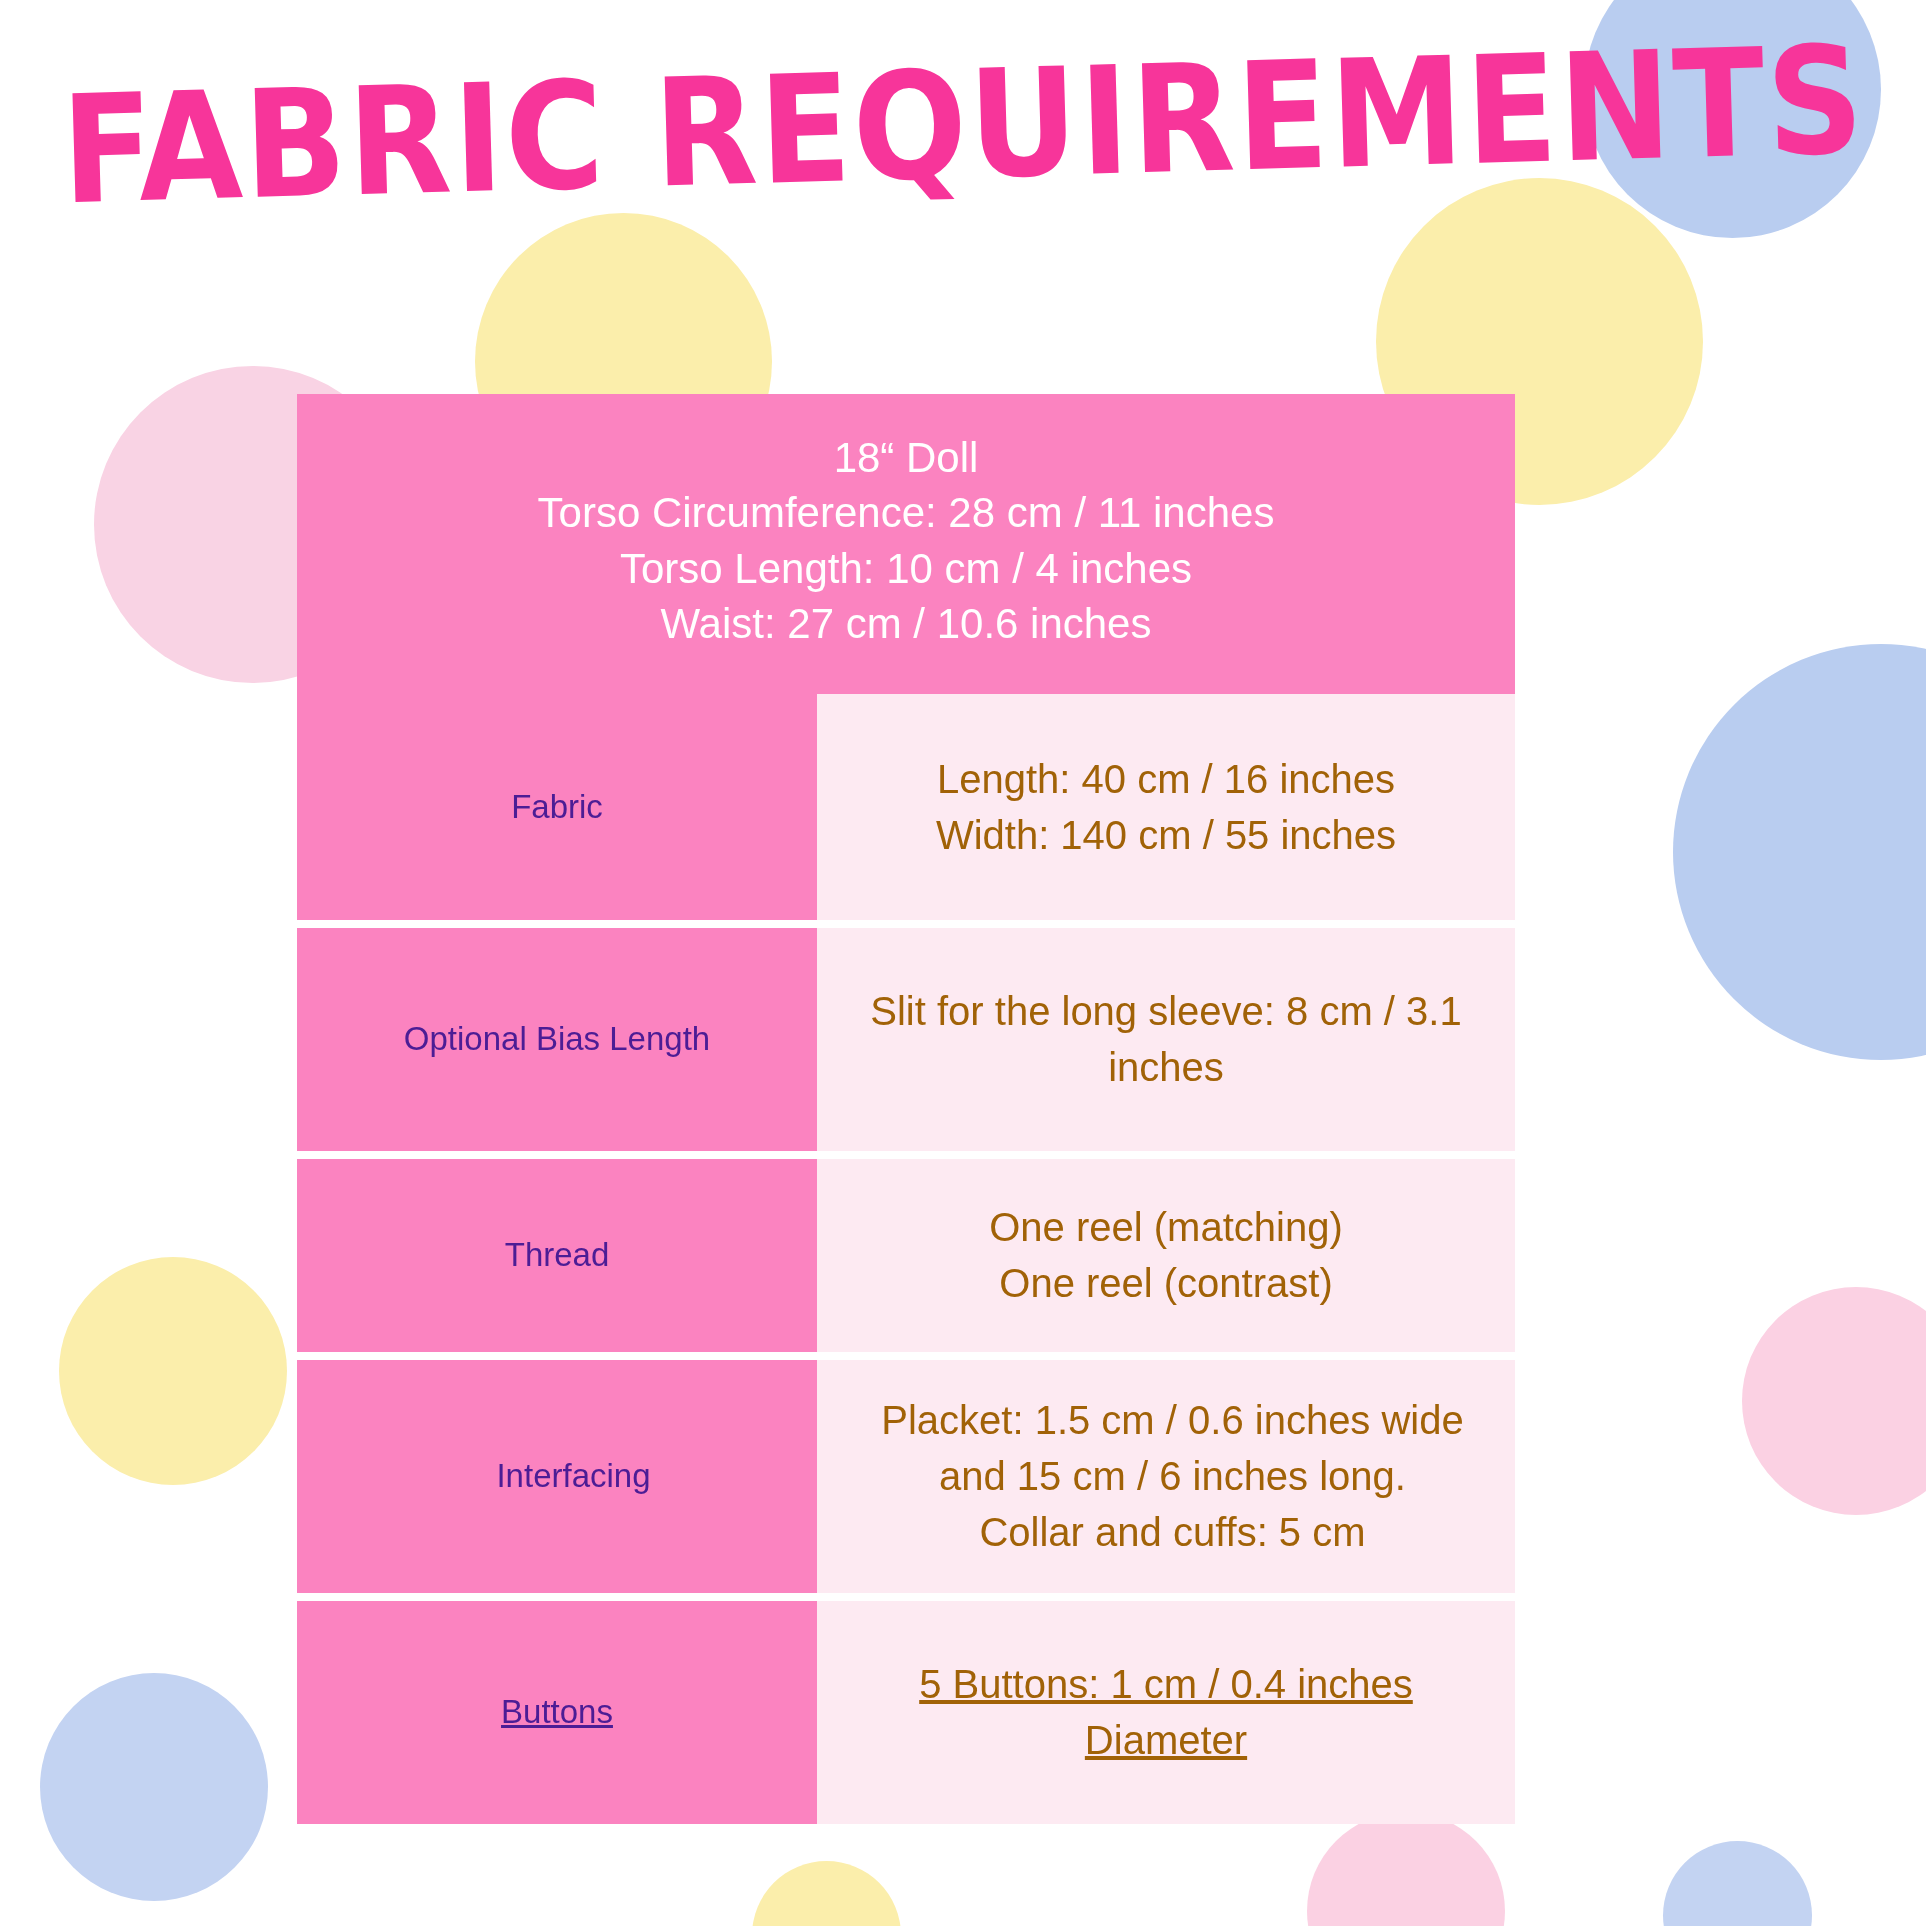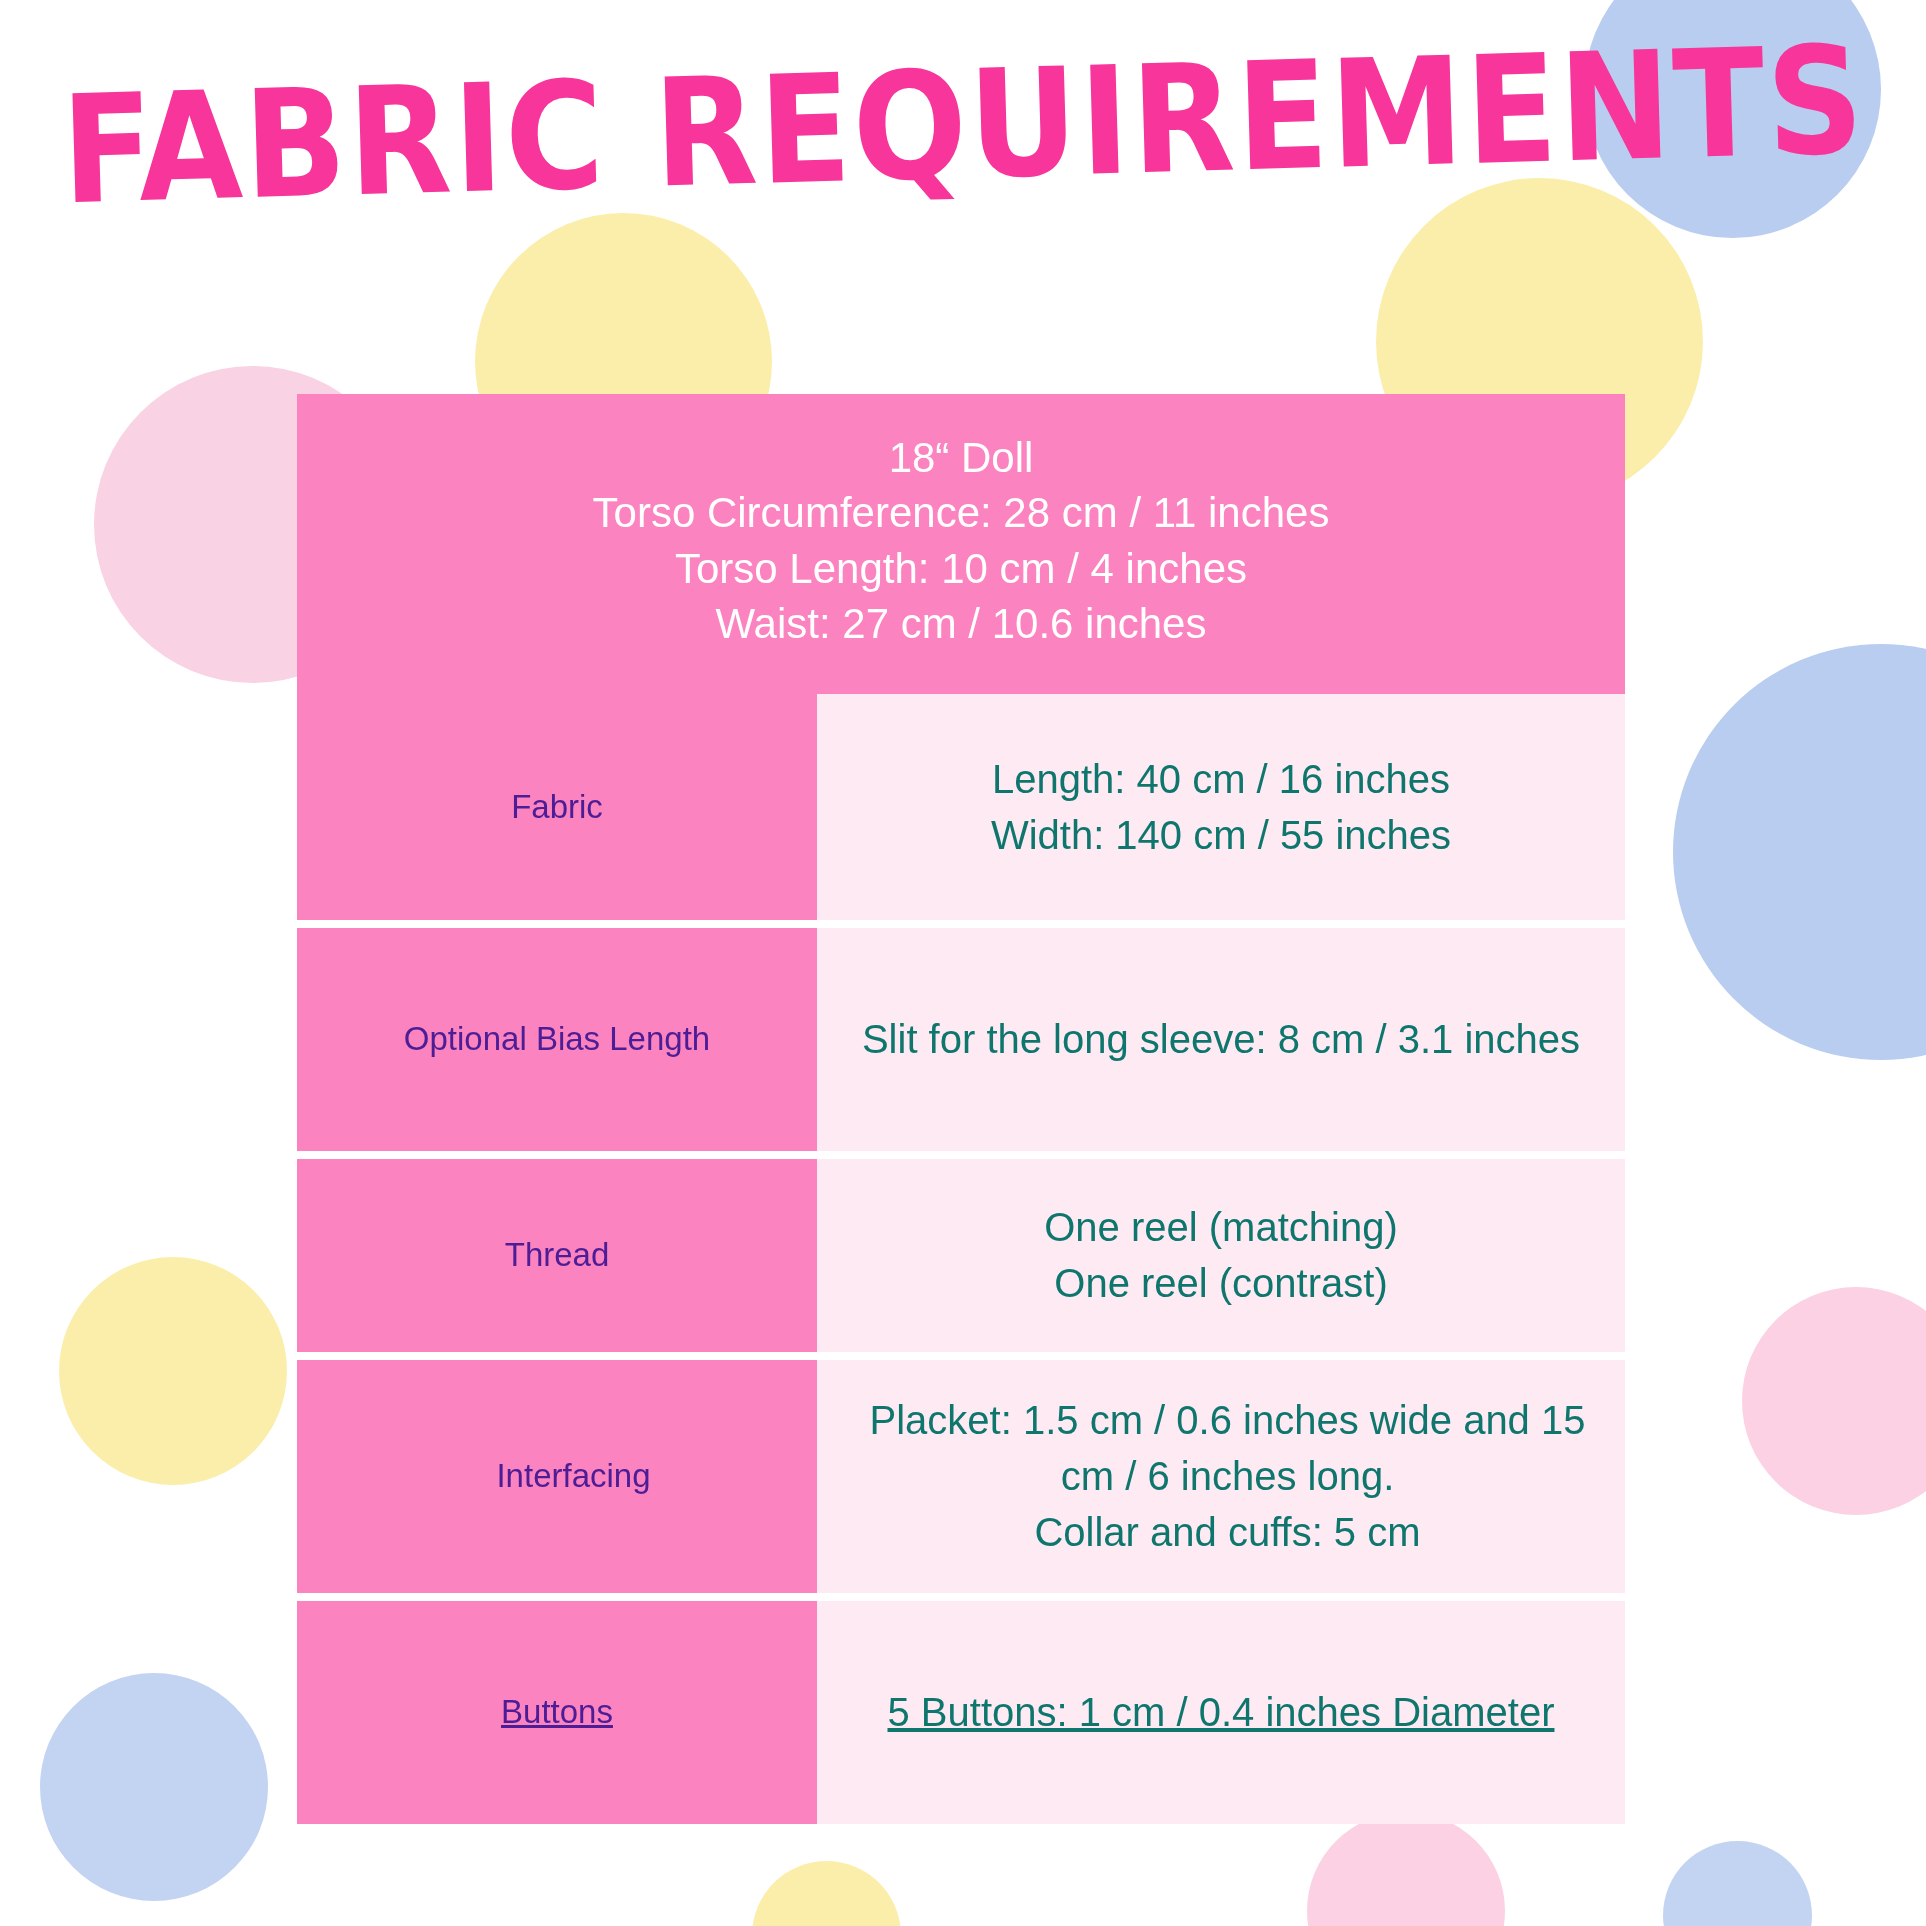--- a/index.html
+++ b/index.html
@@ -44,21 +44,21 @@
     transform: rotate(-1.6deg);
     text-transform: uppercase;
     font-stretch: condensed;
   }
 
   
   .table-wrap {
     position: absolute;
     left: 297px;
     top: 394px;
-    width: 1328px;
+    width: 1218px;
     z-index: 2;
   }
   .row {
     display: flex;
     width: 100%;
     margin-bottom: 8px;
   }
   .header-row {
     background: #fb83c0;
     color: #ffffff;
@@ -80,21 +80,21 @@
     align-items: center;
     justify-content: center;
     text-align: center;
     font-size: 33px;
     padding: 10px 14px;
     box-sizing: border-box;
   }
   .value-cell {
     flex: 1 1 auto;
     background: #fdeaf2;
-    color: #0f766e;
+    color: #a16207;
     display: flex;
     flex-direction: column;
     align-items: center;
     justify-content: center;
     text-align: center;
     font-size: 40px;
     line-height: 1.4;
     padding: 28px 34px;
     box-sizing: border-box;
   }

